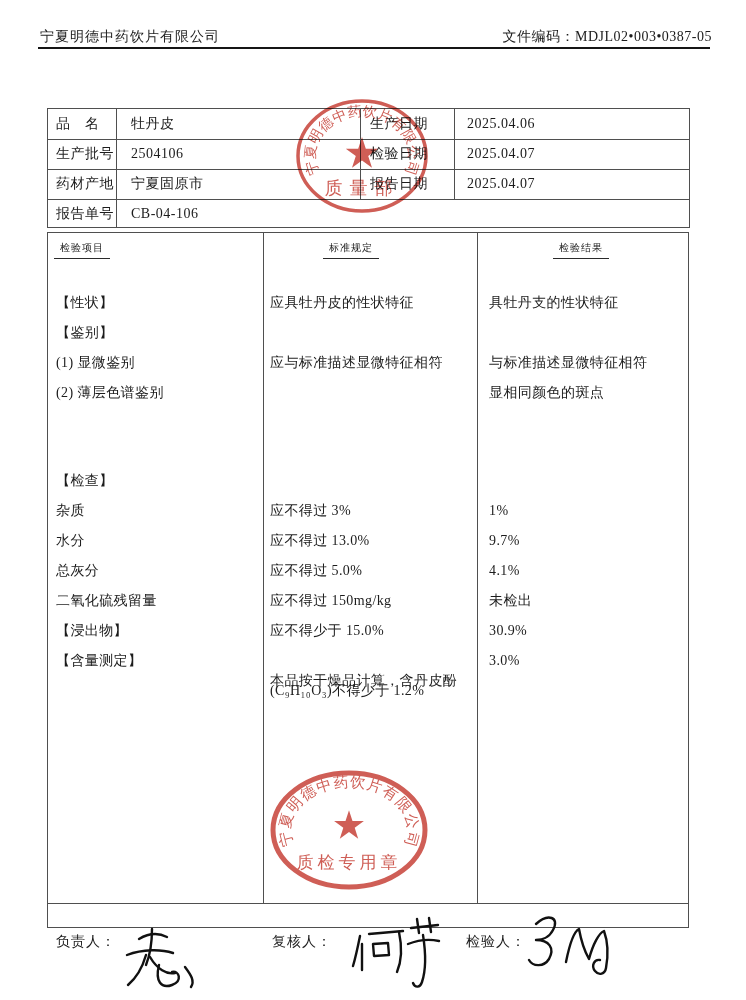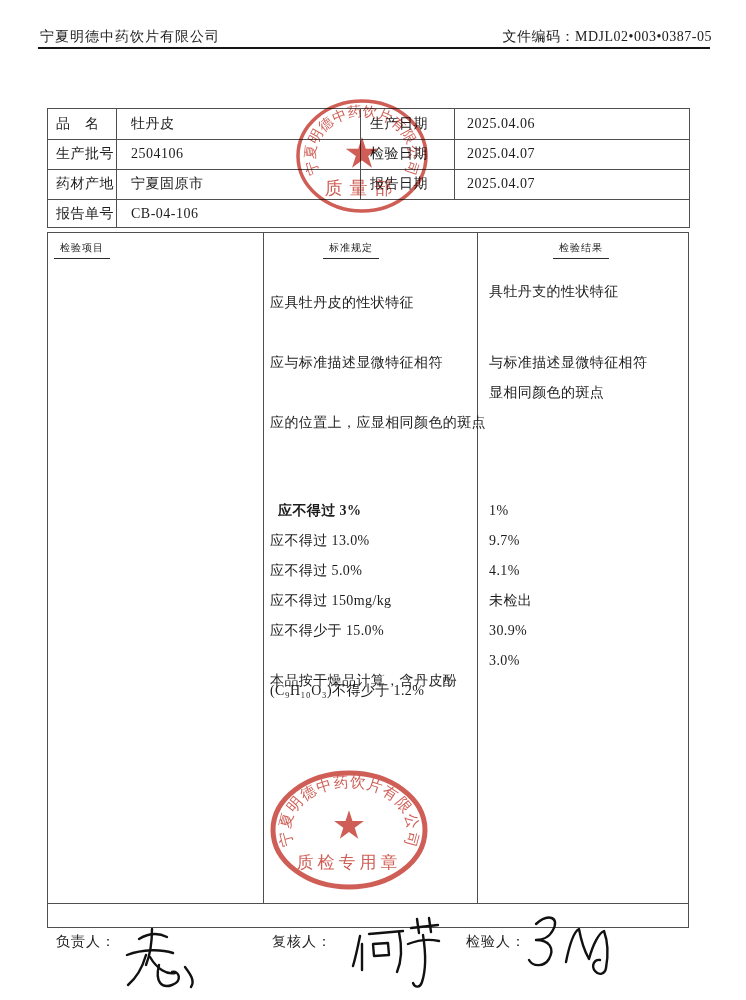--- a/index.html
+++ b/index.html
@@ -64,34 +64,46 @@
       <div class="cellline" style="left: 8px; top: 90px;">报告单号</div>
       <div class="cellline" style="left: 83px; top: 90px;">CB-04-106</div>
     </div>
 
   <div class="abs main-table" id="main-table">
     <div class="vline" style="left:215px;height:670px"></div>
     <div class="vline" style="left:429px;height:670px"></div>
     <div class="ins-head" style="left:6px">检验项目</div>
     <div class="ins-head" style="left:275px">标准规定</div>
     <div class="ins-head" style="left:505px">检验结果</div>
+    <div class="col" id="col-item" style="left:0;width:215px">
+        <div class="ins-line" style="left: 8px; top: 61px;">【性状】</div>
+        <div class="ins-line" style="left: 8px; top: 91px;">【鉴别】</div>
+        <div class="ins-line" style="left: 8px; top: 121px;">(1) 显微鉴别</div>
+        <div class="ins-line" style="left: 8px; top: 151px;">(2) 薄层色谱鉴别</div>
+        <div class="ins-line" style="left: 8px; top: 239px;">【检查】</div>
+        <div class="ins-line" style="left: 8px; top: 269px;">杂质</div>
+        <div class="ins-line" style="left: 8px; top: 299px;">水分</div>
+        <div class="ins-line" style="left: 8px; top: 329px;">总灰分</div>
+        <div class="ins-line" style="left: 8px; top: 359px;">二氧化硫残留量</div>
+        <div class="ins-line" style="left: 8px; top: 389px;">【浸出物】</div>
+        <div class="ins-line" style="left: 8px; top: 419px;">【含量测定】</div>
+      </div>
     <div class="col" id="col-std" style="left:215px;width:214px">
         <div class="ins-line" style="left: 7px; top: 61px;">应具牡丹皮的性状特征</div>
         <div class="ins-line" style="left: 7px; top: 121px;">应与标准描述显微特征相符</div>
-        <div class="ins-line" style="left: 7px; top: 181px;">应的位置上，应显相同颜色的斑点</div>
-        <div class="ins-line" style="left: 15px; top: 269px; font-weight: bold;">应不得过 3%</div>
+        <div class="ins-line" style="left: 7px; top: 269px;">应不得过 3%</div>
         <div class="ins-line" style="left: 7px; top: 299px;">应不得过 13.0%</div>
         <div class="ins-line" style="left: 7px; top: 329px;">应不得过 5.0%</div>
         <div class="ins-line" style="left: 7px; top: 359px;">应不得过 150mg/kg</div>
         <div class="ins-line" style="left: 7px; top: 389px;">应不得少于 15.0%</div>
         <div class="ins-line" style="left: 7px; top: 419px; margin-top: 20px;">本品按干燥品计算，含丹皮酚</div>
         <div class="ins-line" style="left: 7px; top: 449px;">(C₉H₁₀O₃)不得少于 1.2%</div>
       </div>
     <div class="col" id="col-res" style="left:429px;width:213px">
-        <div class="ins-line" style="left: 12px; top: 50px;">具牡丹支的性状特征</div>
+        <div class="ins-line" style="left: 12px; top: 61px;">具牡丹支的性状特征</div>
         <div class="ins-line" style="left: 12px; top: 121px;">与标准描述显微特征相符</div>
         <div class="ins-line" style="left: 12px; top: 151px;">显相同颜色的斑点</div>
         <div class="ins-line" style="left: 12px; top: 269px;">1%</div>
         <div class="ins-line" style="left: 12px; top: 299px;">9.7%</div>
         <div class="ins-line" style="left: 12px; top: 329px;">4.1%</div>
         <div class="ins-line" style="left: 12px; top: 359px;">未检出</div>
         <div class="ins-line" style="left: 12px; top: 389px;">30.9%</div>
         <div class="ins-line" style="left: 12px; top: 419px; text-align: right;">3.0%</div>
       </div>
     <div class="concl-rule"></div>

